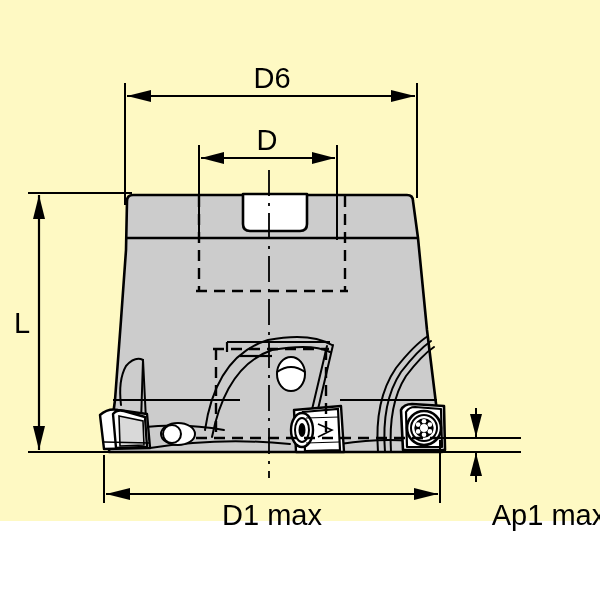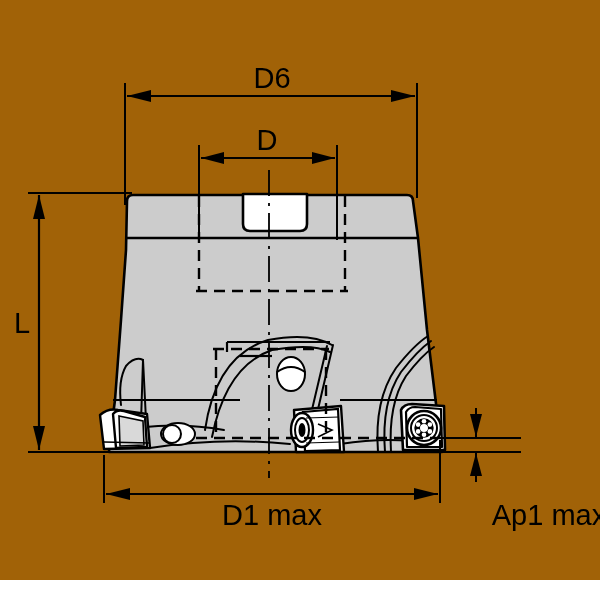--- a/index.html
+++ b/index.html
@@ -9,22 +9,22 @@
   }
   body {
     width: 600px;
     height: 600px;
     font-family: "Liberation Sans", sans-serif;
     overflow: hidden;
   }
   #drawing-root {
     position: relative;
     width: 600px;
-    height: 580px;
-    background: #a16207;
+    height: 521px;
+    background: #fef9c3;
   }
   svg.tech-drawing {
     display: block;
     width: 600px;
     height: 600px;
   }
   .dim-label {
     font-family: "Liberation Sans", sans-serif;
     font-size: 29px;
     fill: #000000;

